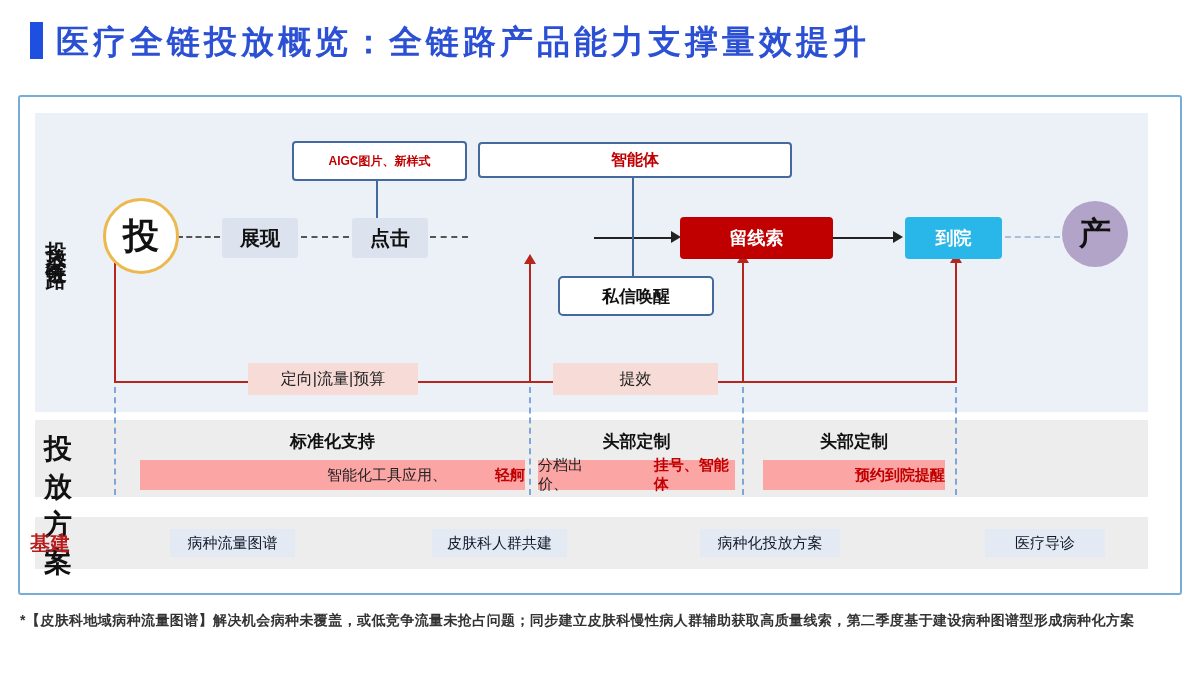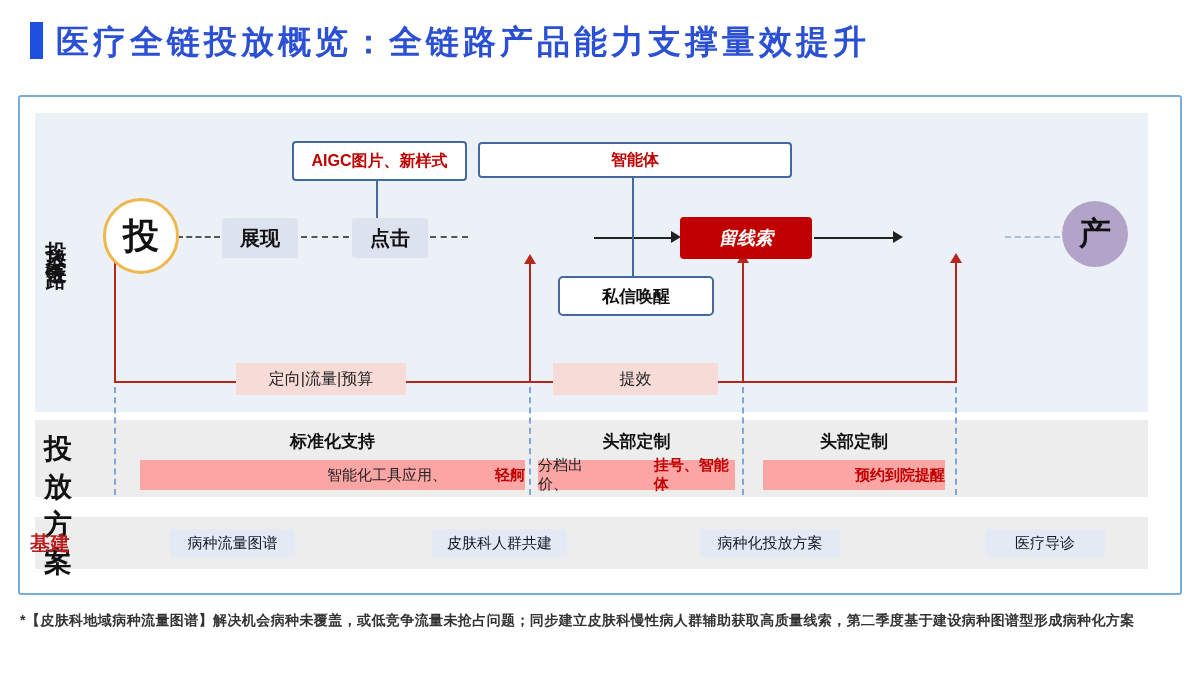--- a/index.html
+++ b/index.html
@@ -18,25 +18,25 @@
   .infra-band{left:35px;top:517px;width:1113px;height:52px;background:#ededed;}
   
   .v-label{left:42px;top:224px;writing-mode:vertical-rl;font-size:21px;font-weight:bold;color:#111;letter-spacing:7px;height:185px;}
   .circle{border-radius:50%;display:flex;align-items:center;justify-content:center;font-weight:bold;color:#111;}
   .start-circle{left:103px;top:198px;width:70px;height:70px;background:#fff;border:3px solid #edb84d;font-size:36px;z-index:3;}
   .end-circle{left:1062px;top:201px;width:66px;height:66px;background:#b2a3c8;font-size:32px;z-index:3;}
   .step{top:218px;height:40px;background:#dce3ef;border-radius:3px;display:flex;align-items:center;justify-content:center;font-size:20px;font-weight:bold;color:#111;z-index:3;}
   .step0{left:222px;width:76px;}
   .step1{left:352px;width:76px;}
   .step2{left:470px;width:122px;}
-  .lead-box{left:680px;top:217px;width:132px;height:42px;background:#c00000;border-radius:4px;display:flex;align-items:center;justify-content:center;font-size:18px;font-weight:bold;color:#fff;z-index:3;font-style:italic;}
+  .lead-box{left:680px;top:217px;width:153px;height:42px;background:#c00000;border-radius:4px;display:flex;align-items:center;justify-content:center;font-size:18px;font-weight:bold;color:#fff;z-index:3;}
   .arrive-box{left:905px;top:217px;width:97px;height:42px;background:#29b6e8;border-radius:4px;display:flex;align-items:center;justify-content:center;font-size:18px;font-weight:bold;color:#fff;z-index:3;}
   
   .callout{background:#fff;border:2px solid #44699c;border-radius:4px;display:flex;align-items:center;justify-content:center;font-weight:bold;z-index:4;}
-  .aigc-box{left:292px;top:141px;width:171px;height:36px;font-size:16px;color:#c00000;}
+  .aigc-box{left:292px;top:141px;width:171px;height:36px;font-size:12px;color:#c00000;}
   .agent-box{left:478px;top:142px;width:310px;height:32px;font-size:16px;color:#c00000;}
   .pm-box{left:558px;top:276px;width:152px;height:36px;font-size:17px;color:#111;border-radius:5px;}
   
   .dash-black{height:0;border-top:2px dashed #555;top:236px;z-index:2;}
   .d1{left:177px;width:43px;}
   .d2{left:301px;width:48px;}
   .d3{left:430px;width:38px;}
   .dash-cyan{left:1005px;top:236px;width:55px;height:0;border-top:2px dashed #a9c0dc;z-index:2;}
   .solid-line{top:237px;height:2px;background:#222;z-index:2;}
   .s1{left:594px;width:80px;}
@@ -53,21 +53,21 @@
   .rh-main{left:114px;top:381px;width:843px;height:2px;}
   .rv1{left:529px;top:262px;width:2px;height:120px;}
   .rv2{left:742px;top:261px;width:2px;height:121px;}
   .rv3{left:955px;top:261px;width:2px;height:121px;}
   .head-up{width:0;height:0;border-left:6px solid transparent;border-right:6px solid transparent;border-bottom:10px solid #b5271d;z-index:1;}
   .hu1{left:524px;top:254px;}
   .hu2{left:737px;top:253px;}
   .hu3{left:950px;top:253px;}
   
   .pink{top:363px;height:32px;background:#f7dbd7;display:flex;align-items:center;justify-content:center;font-size:16px;color:#222;z-index:2;}
-  .pk0{left:236px;width:170px;}
+  .pk0{left:248px;width:170px;}
   .pk1{left:553px;width:165px;}
   .pk2{left:768px;width:172px;}
   
   .sep{width:0;border-left:2px dashed #7da7d9;top:387px;height:108px;z-index:0;}
   .sp0{left:114px;}
   .sp1{left:529px;}
   .sp2{left:742px;}
   .sp3{left:955px;}
   
   .plan-label{left:44px;top:430px;width:46px;font-size:28px;font-weight:bold;color:#111;line-height:1.35;}
@@ -115,20 +115,21 @@
   <div class="abs redline rv3"></div>
   <div class="abs head-up hu1"></div>
   <div class="abs head-up hu2"></div>
   <div class="abs head-up hu3"></div>
 
   <div class="abs v-label">投放全链路</div>
   <div class="abs circle start-circle">投</div>
   <div class="abs step step0">展现</div>
   <div class="abs step step1">点击</div>
   <div class="abs lead-box">留线索</div>
+  <div class="abs arrive-box">到院</div>
   <div class="abs circle end-circle">产</div>
 
   <div class="abs dash-black d1"></div>
   <div class="abs dash-black d2"></div>
   <div class="abs dash-black d3"></div>
   <div class="abs dash-cyan"></div>
   <div class="abs solid-line s1"></div>
   <div class="abs head-right h1"></div>
   <div class="abs solid-line s2"></div>
   <div class="abs head-right h2"></div>

